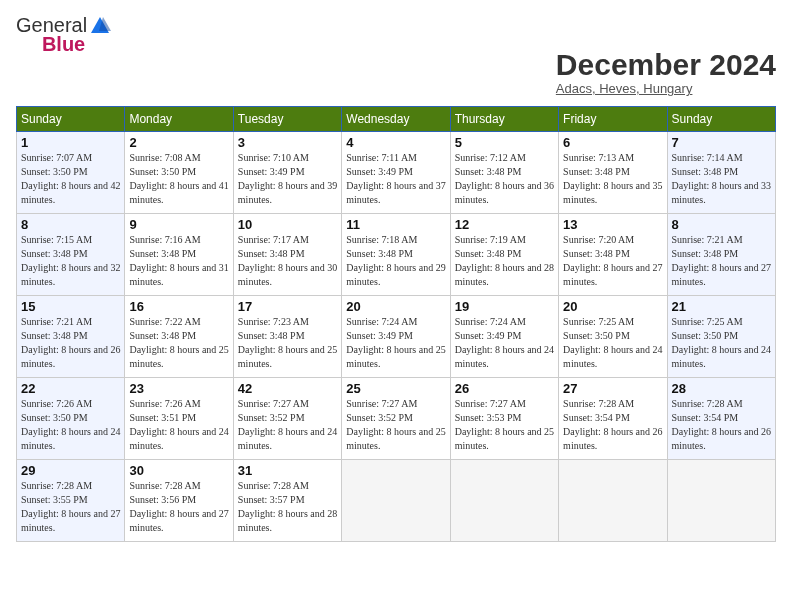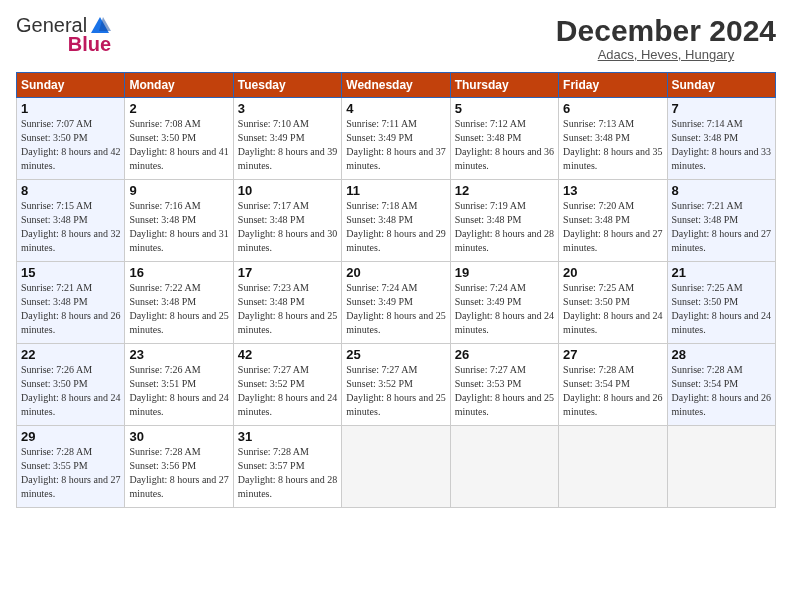--- a/index.html
+++ b/index.html
@@ -16,59 +16,60 @@
     }
     .header {
       display: flex;
       justify-content: space-between;
       align-items: flex-start;
       margin-bottom: 10px;
     }
     .logo {
       display: flex;
       flex-direction: column;
-      align-items: flex-end;
+      align-items: center;
     }
     .logo-text {
       display: flex;
       align-items: center;
       font-size: 20px;
       font-weight: bold;
       color: #333;
     }
     .logo-general { color: #333; font-weight: normal; }
     .logo-icon {
       width: 22px;
       height: 22px;
       margin-left: 2px;
     }
     .title-block {
-      text-align: center;
+      text-align: left;
+      margin-top: 34px;
     }
     .month-title {
       font-size: 30px;
       font-weight: bold;
       color: #333;
       line-height: 1.1;
     }
     .subtitle {
       font-size: 13px;
       color: #555;
       text-decoration: underline;
     }
     table {
       width: 100%;
       border-collapse: collapse;
       table-layout: fixed;
     }
     th {
-      background-color: #c2410c;
+      background-color: #4d7c0f;
       color: #fff;
       font-size: 12px;
-      font-weight: bold;
+      font-weight: normal;
       padding: 5px 4px;
       text-align: left;
       border: 1px solid #2a62b8;
     }
     td {
       vertical-align: top;
       border: 1px solid #ccc;
       padding: 3px 4px;
       font-size: 9.5px;
       color: #222;

